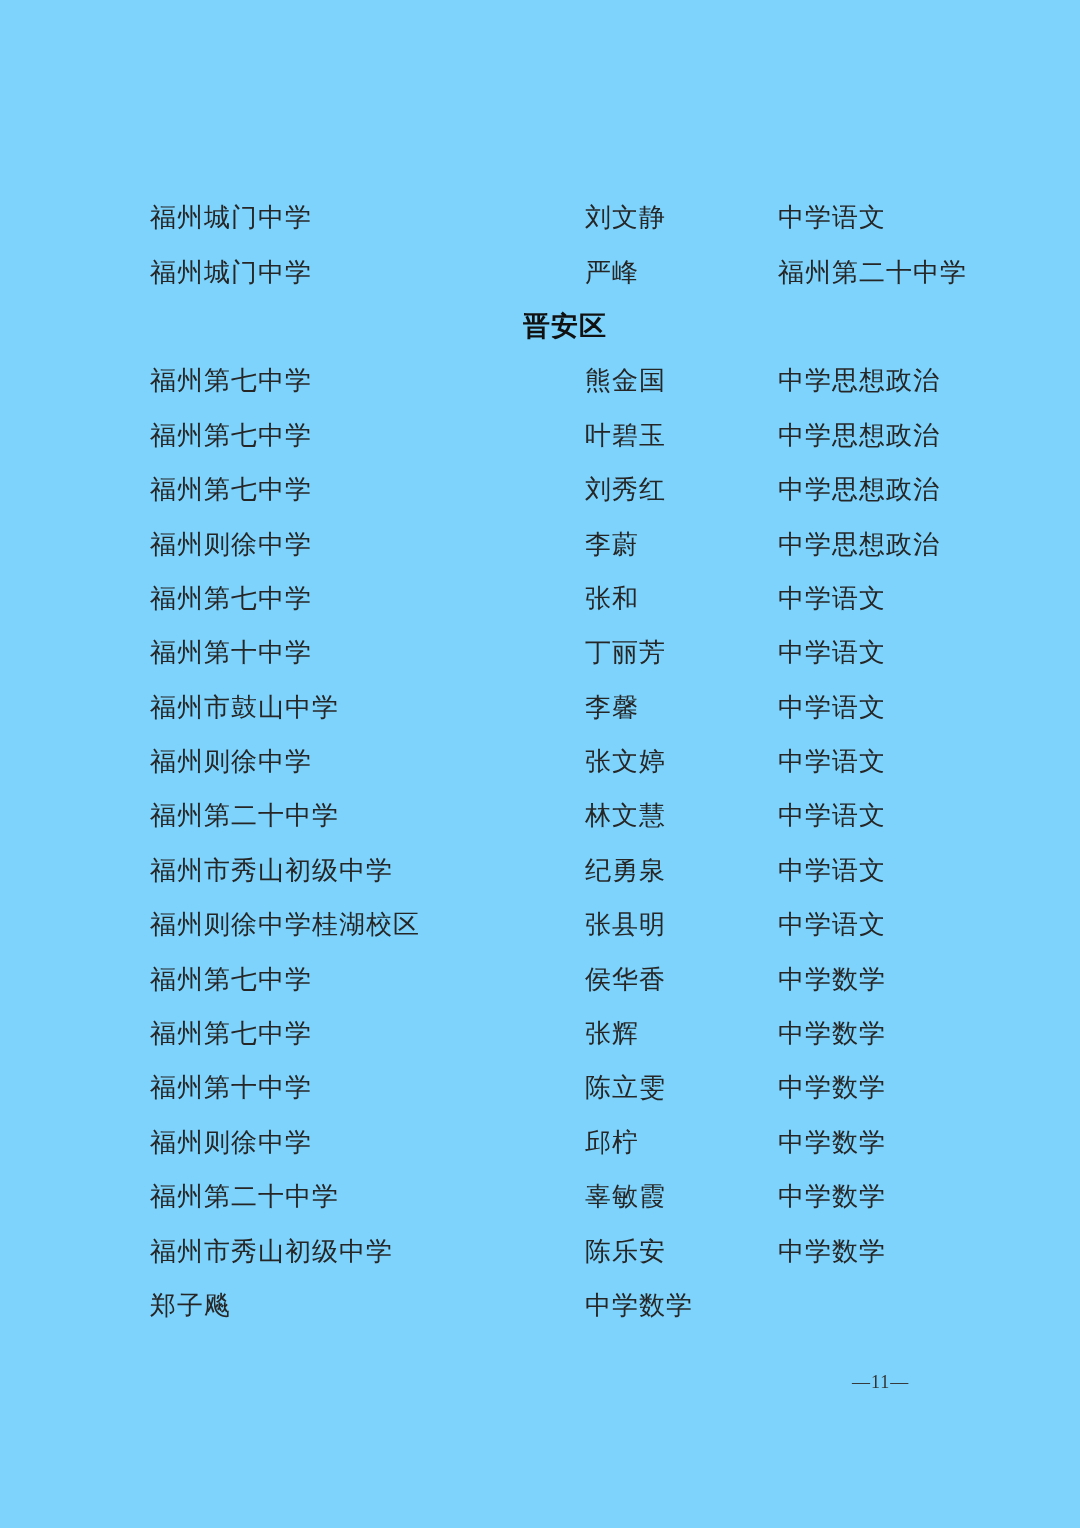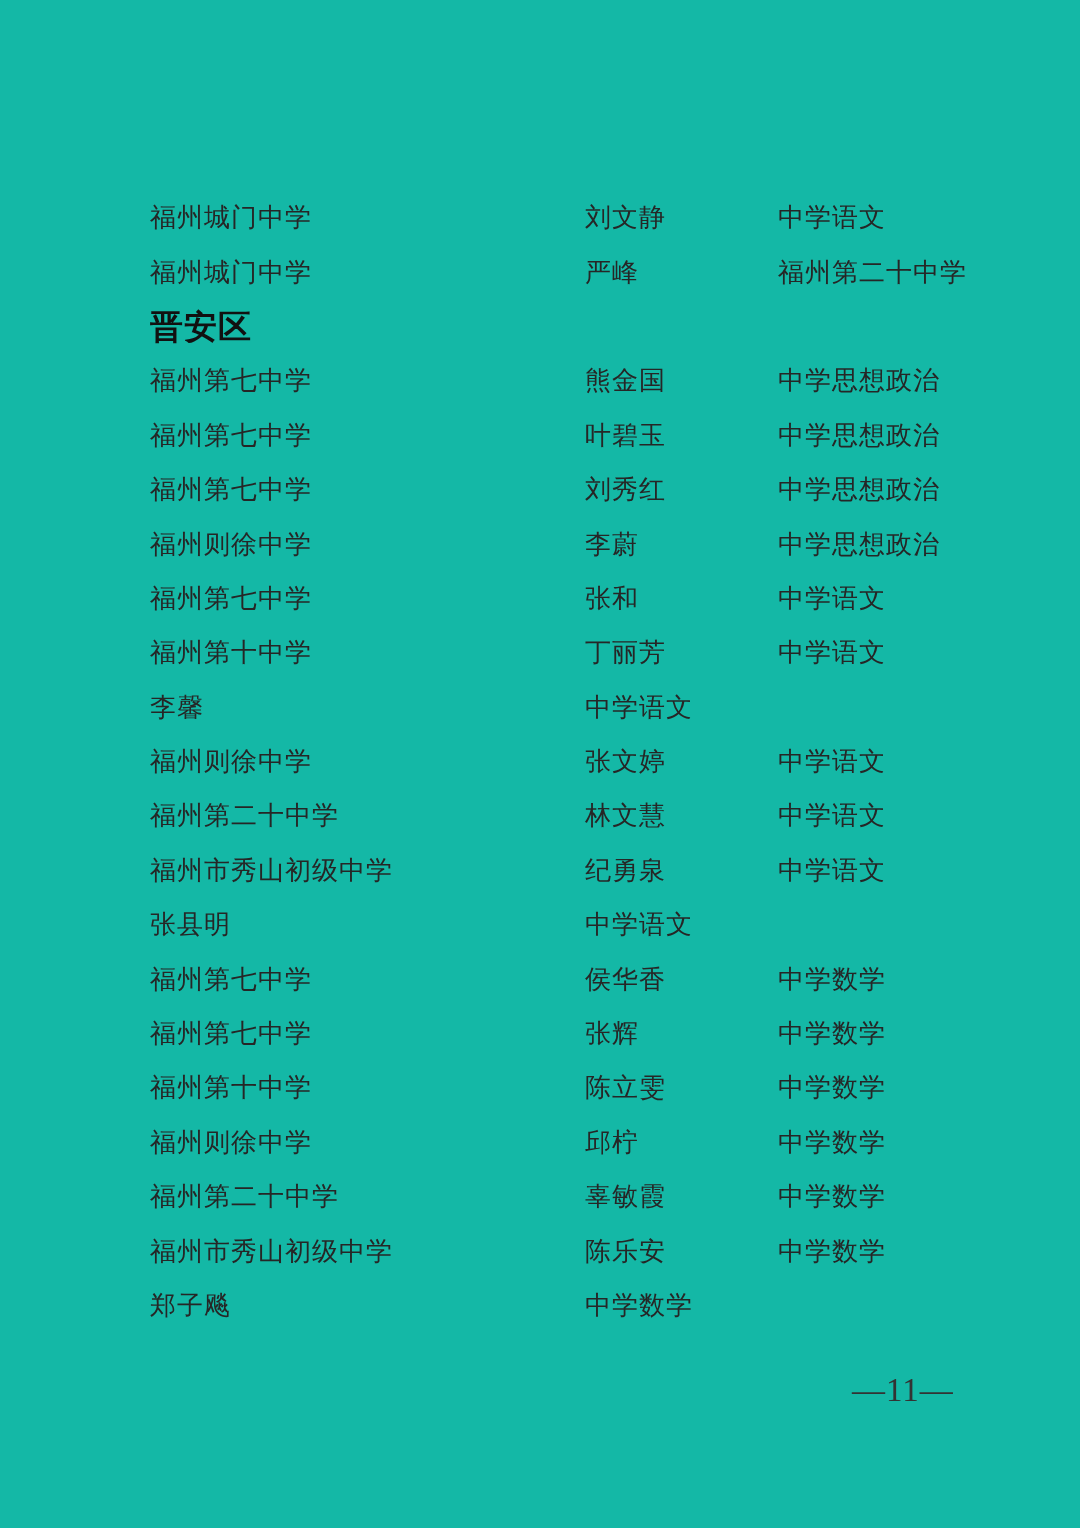--- a/index.html
+++ b/index.html
@@ -4,21 +4,21 @@
 <style>
   html, body {
     margin: 0;
     padding: 0;
     background: #ffffff;
   }
   .doc-page {
     position: relative;
     width: 1080px;
     height: 1528px;
-    background: #14b8a6;
+    background: #7dd3fc;
     overflow: hidden;
     font-family: "Liberation Serif", "DejaVu Serif", serif;
     color: #262626;
   }
   .roster {
     position: absolute;
     top: 191px;
     left: 150px;
     right: 100px;
   }
@@ -33,30 +33,31 @@
   }
   .row .cell {
     line-height: 1;
   }
   .row.section-row {
     grid-template-columns: 1fr;
   }
   .section-label {
     font-family: "Liberation Sans", "DejaVu Sans", sans-serif;
     font-weight: 700;
-    font-size: 33px;
+    font-size: 27px;
     color: #111111;
     letter-spacing: 1px;
     line-height: 1;
+    text-align: center;
   }
   .page-number {
     position: absolute;
     top: 1372px;
     left: 852px;
-    font-size: 33px;
+    font-size: 18px;
     letter-spacing: 1px;
     color: #333333;
     font-family: "Liberation Serif", "DejaVu Serif", serif;
   }
 </style>
 </head>
 <body>
 
 <div class="doc-page">
 
@@ -98,39 +99,41 @@
     <span class="cell school">福州第七中学</span>
     <span class="cell name">张和</span>
     <span class="cell subject">中学语文</span>
   </div>
       <div class="row entry-row">
     <span class="cell school">福州第十中学</span>
     <span class="cell name">丁丽芳</span>
     <span class="cell subject">中学语文</span>
   </div>
       <div class="row entry-row">
+    <span class="cell school">福州市鼓山中学</span>
     <span class="cell name">李馨</span>
     <span class="cell subject">中学语文</span>
   </div>
       <div class="row entry-row">
     <span class="cell school">福州则徐中学</span>
     <span class="cell name">张文婷</span>
     <span class="cell subject">中学语文</span>
   </div>
       <div class="row entry-row">
     <span class="cell school">福州第二十中学</span>
     <span class="cell name">林文慧</span>
     <span class="cell subject">中学语文</span>
   </div>
       <div class="row entry-row">
     <span class="cell school">福州市秀山初级中学</span>
     <span class="cell name">纪勇泉</span>
     <span class="cell subject">中学语文</span>
   </div>
       <div class="row entry-row">
+    <span class="cell school">福州则徐中学桂湖校区</span>
     <span class="cell name">张县明</span>
     <span class="cell subject">中学语文</span>
   </div>
       <div class="row entry-row">
     <span class="cell school">福州第七中学</span>
     <span class="cell name">侯华香</span>
     <span class="cell subject">中学数学</span>
   </div>
       <div class="row entry-row">
     <span class="cell school">福州第七中学</span>

